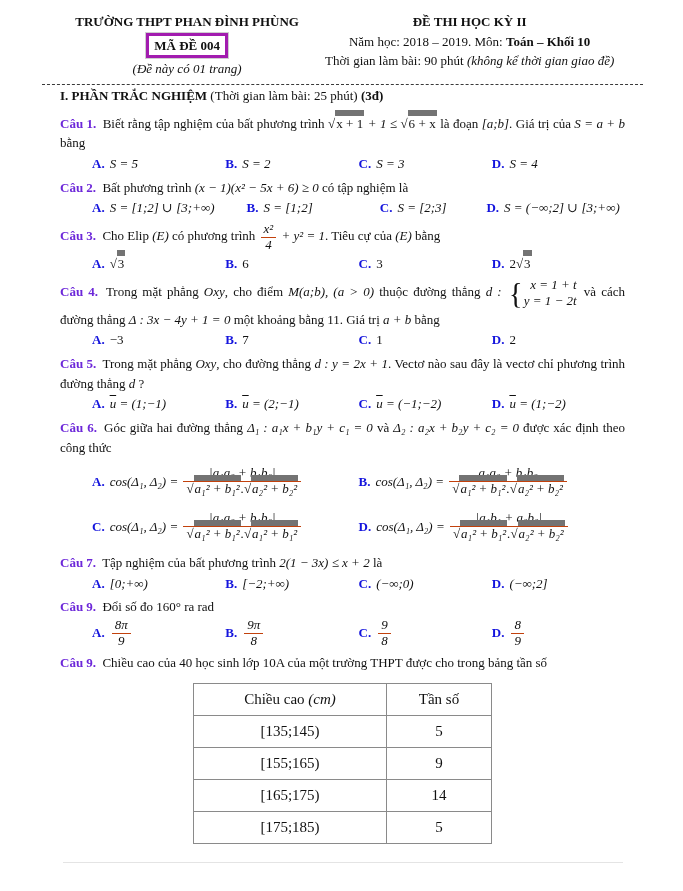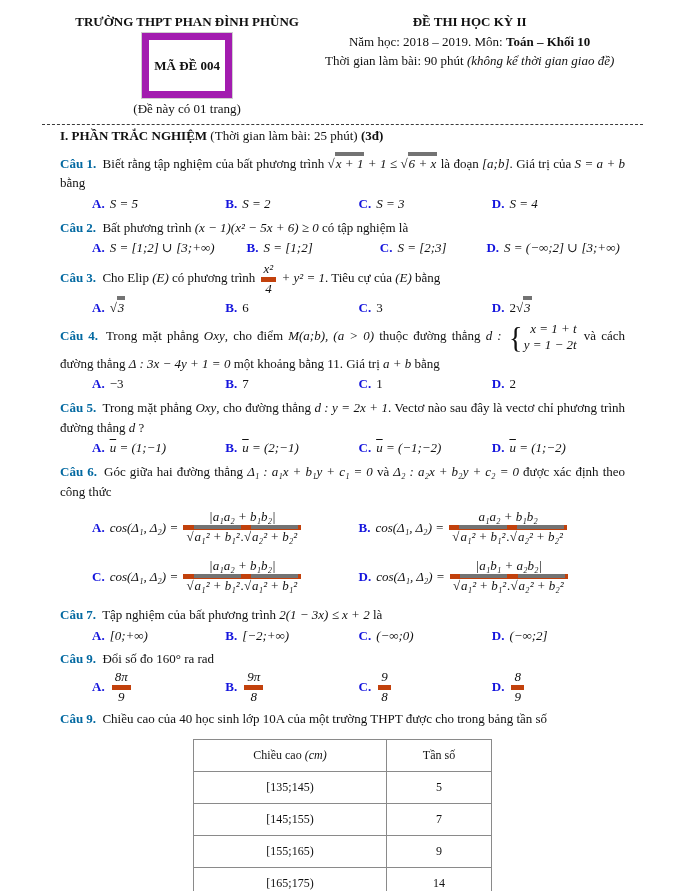--- a/index.html
+++ b/index.html
@@ -3,55 +3,55 @@
 <meta charset="utf-8">
 <style>
   html,body{margin:0;padding:0;background:#fff;}
   body{width:683px;min-height:891px;font-family:"Liberation Serif","DejaVu Serif",serif;font-size:13px;color:#111;}
   .page{padding:12px 58px 20px 60px;}
   
   .hdr{display:flex;}
   .hl{width:45%;text-align:center;line-height:1.5;}
   .hr{width:55%;text-align:center;line-height:1.5;}
   .school{font-weight:bold;}
-  .codebox{display:inline-block;border:7px solid #a21caf;box-shadow:0 0 0 1px #cfcfcf;padding:16px 5px;font-weight:bold;margin:1px 0;}
-  .pagenote{}
+  .codebox{display:inline-block;border:3px solid #a21caf;box-shadow:0 0 0 1px #cfcfcf;padding:0 5px;font-weight:bold;margin:1px 0;}
+  .pagenote{font-style:italic;}
   .etitle{font-weight:bold;}
   .it{font-style:italic;}
   .bd{font-weight:bold;}
   .dash{border-top:1px dashed #3a3a3a;margin:5px -18px 3px -18px;height:0;}
   
   .sect{margin:3px 0 10px 0;}
   
   .q{margin:4px 0 1px 0;text-align:justify;line-height:1.52;}
-  .ql{color:#0369a1;font-weight:bold;margin-right:3px;}
+  .ql{color:#6d28d9;font-weight:bold;margin-right:3px;}
   .m{font-style:italic;text-align:right;}
   .opts{display:flex;padding-left:32px;margin:1px 0 3px 0;}
   .opt{width:25%;line-height:1.5;}
   .ol{color:#1414dd;font-weight:bold;margin-right:5px;}
   
   .sq{white-space:nowrap;}
   .sg{font-style:normal;}
-  .r{border-top:4px solid #737373;font-style:italic;padding:0 1px;}
+  .r{border-top:6px solid #737373;padding:0 1px;}
   
   .frac{display:inline-block;vertical-align:middle;text-align:center;line-height:1.15;margin:0 2px;}
-  .frac .num{display:block;border-bottom:5px solid #c2410c;padding:0 3px;}
+  .frac .num{display:block;border-bottom:1px solid #c2410c;padding:0 3px;}
   .frac .den{display:block;padding:0 3px;}
   
   .system{display:inline-flex;align-items:center;vertical-align:middle;margin:0 2px;}
   .brace{font-size:29px;font-weight:400;line-height:1;margin-right:1px;}
   .syslines{display:inline-flex;flex-direction:column;line-height:1.25;font-style:italic;text-align:right;}
   
   .vec{text-decoration:overline;font-style:italic;}
   
   .opts6{display:flex;flex-wrap:wrap;padding-left:32px;margin:2px 0 4px 0;}
   .opt6{width:50%;display:flex;align-items:center;margin:7px 0;}
   
   .ftable{border-collapse:collapse;margin:10px auto 0 auto;}
-  .ftable td{border:1px solid #8a8a8a;text-align:center;height:31px;padding:0 8px;font-size:12px;}
+  .ftable td{border:1px solid #8a8a8a;text-align:center;height:31px;padding:0 8px;font-size:15px;}
   .c1{width:176px;}
   .c2{width:88px;}
   .enddiv{border-top:1px solid #e4e4e4;width:560px;margin:18px auto 0 auto;height:0;}
 </style>
 </head>
 <body>
 
 <div class="page">
 
   <div class="hdr">
@@ -224,24 +224,20 @@
     <tbody>
         <tr>
       <td class="c1"><span>Chiều cao </span><span class="m">(cm)</span></td>
       <td class="c2">Tần số</td>
     </tr>
     <tr>
       <td>[135;145)</td>
       <td>5</td>
     </tr>
     <tr>
-      <td>[145;155)</td>
-      <td>7</td>
-    </tr>
-    <tr>
       <td>[155;165)</td>
       <td>9</td>
     </tr>
     <tr>
       <td>[165;175)</td>
       <td>14</td>
     </tr>
     <tr>
       <td>[175;185)</td>
       <td>5</td>

